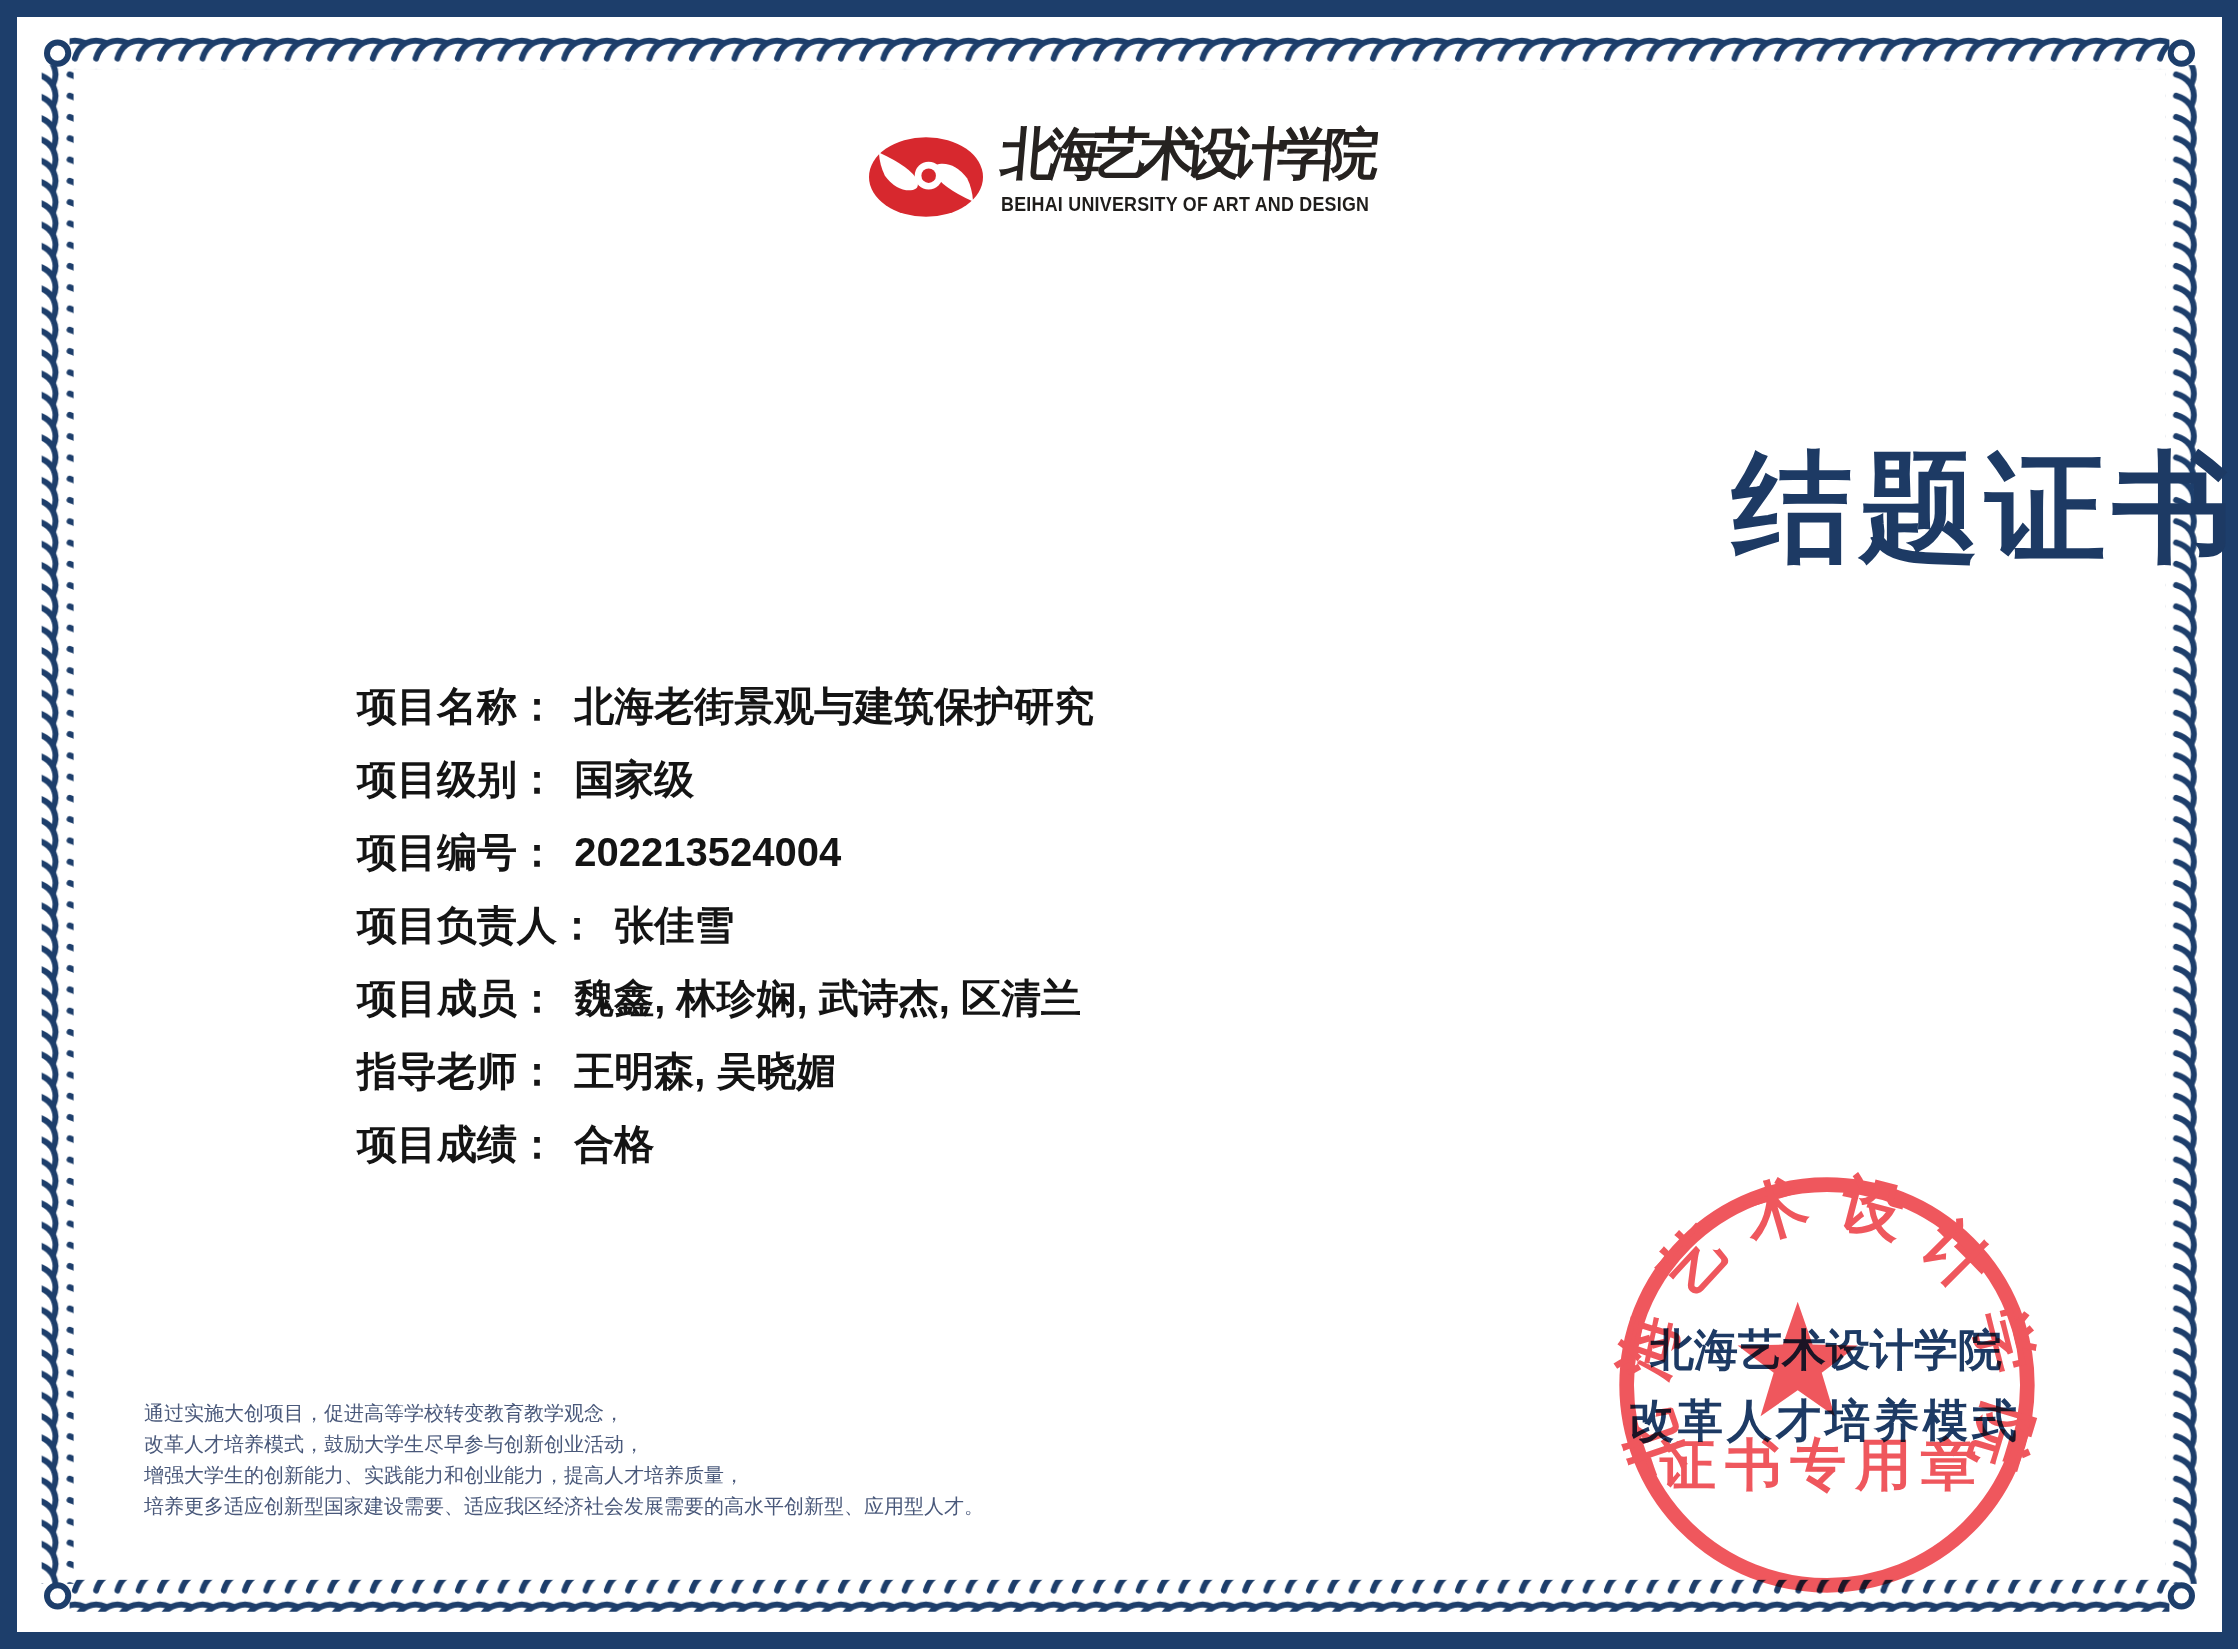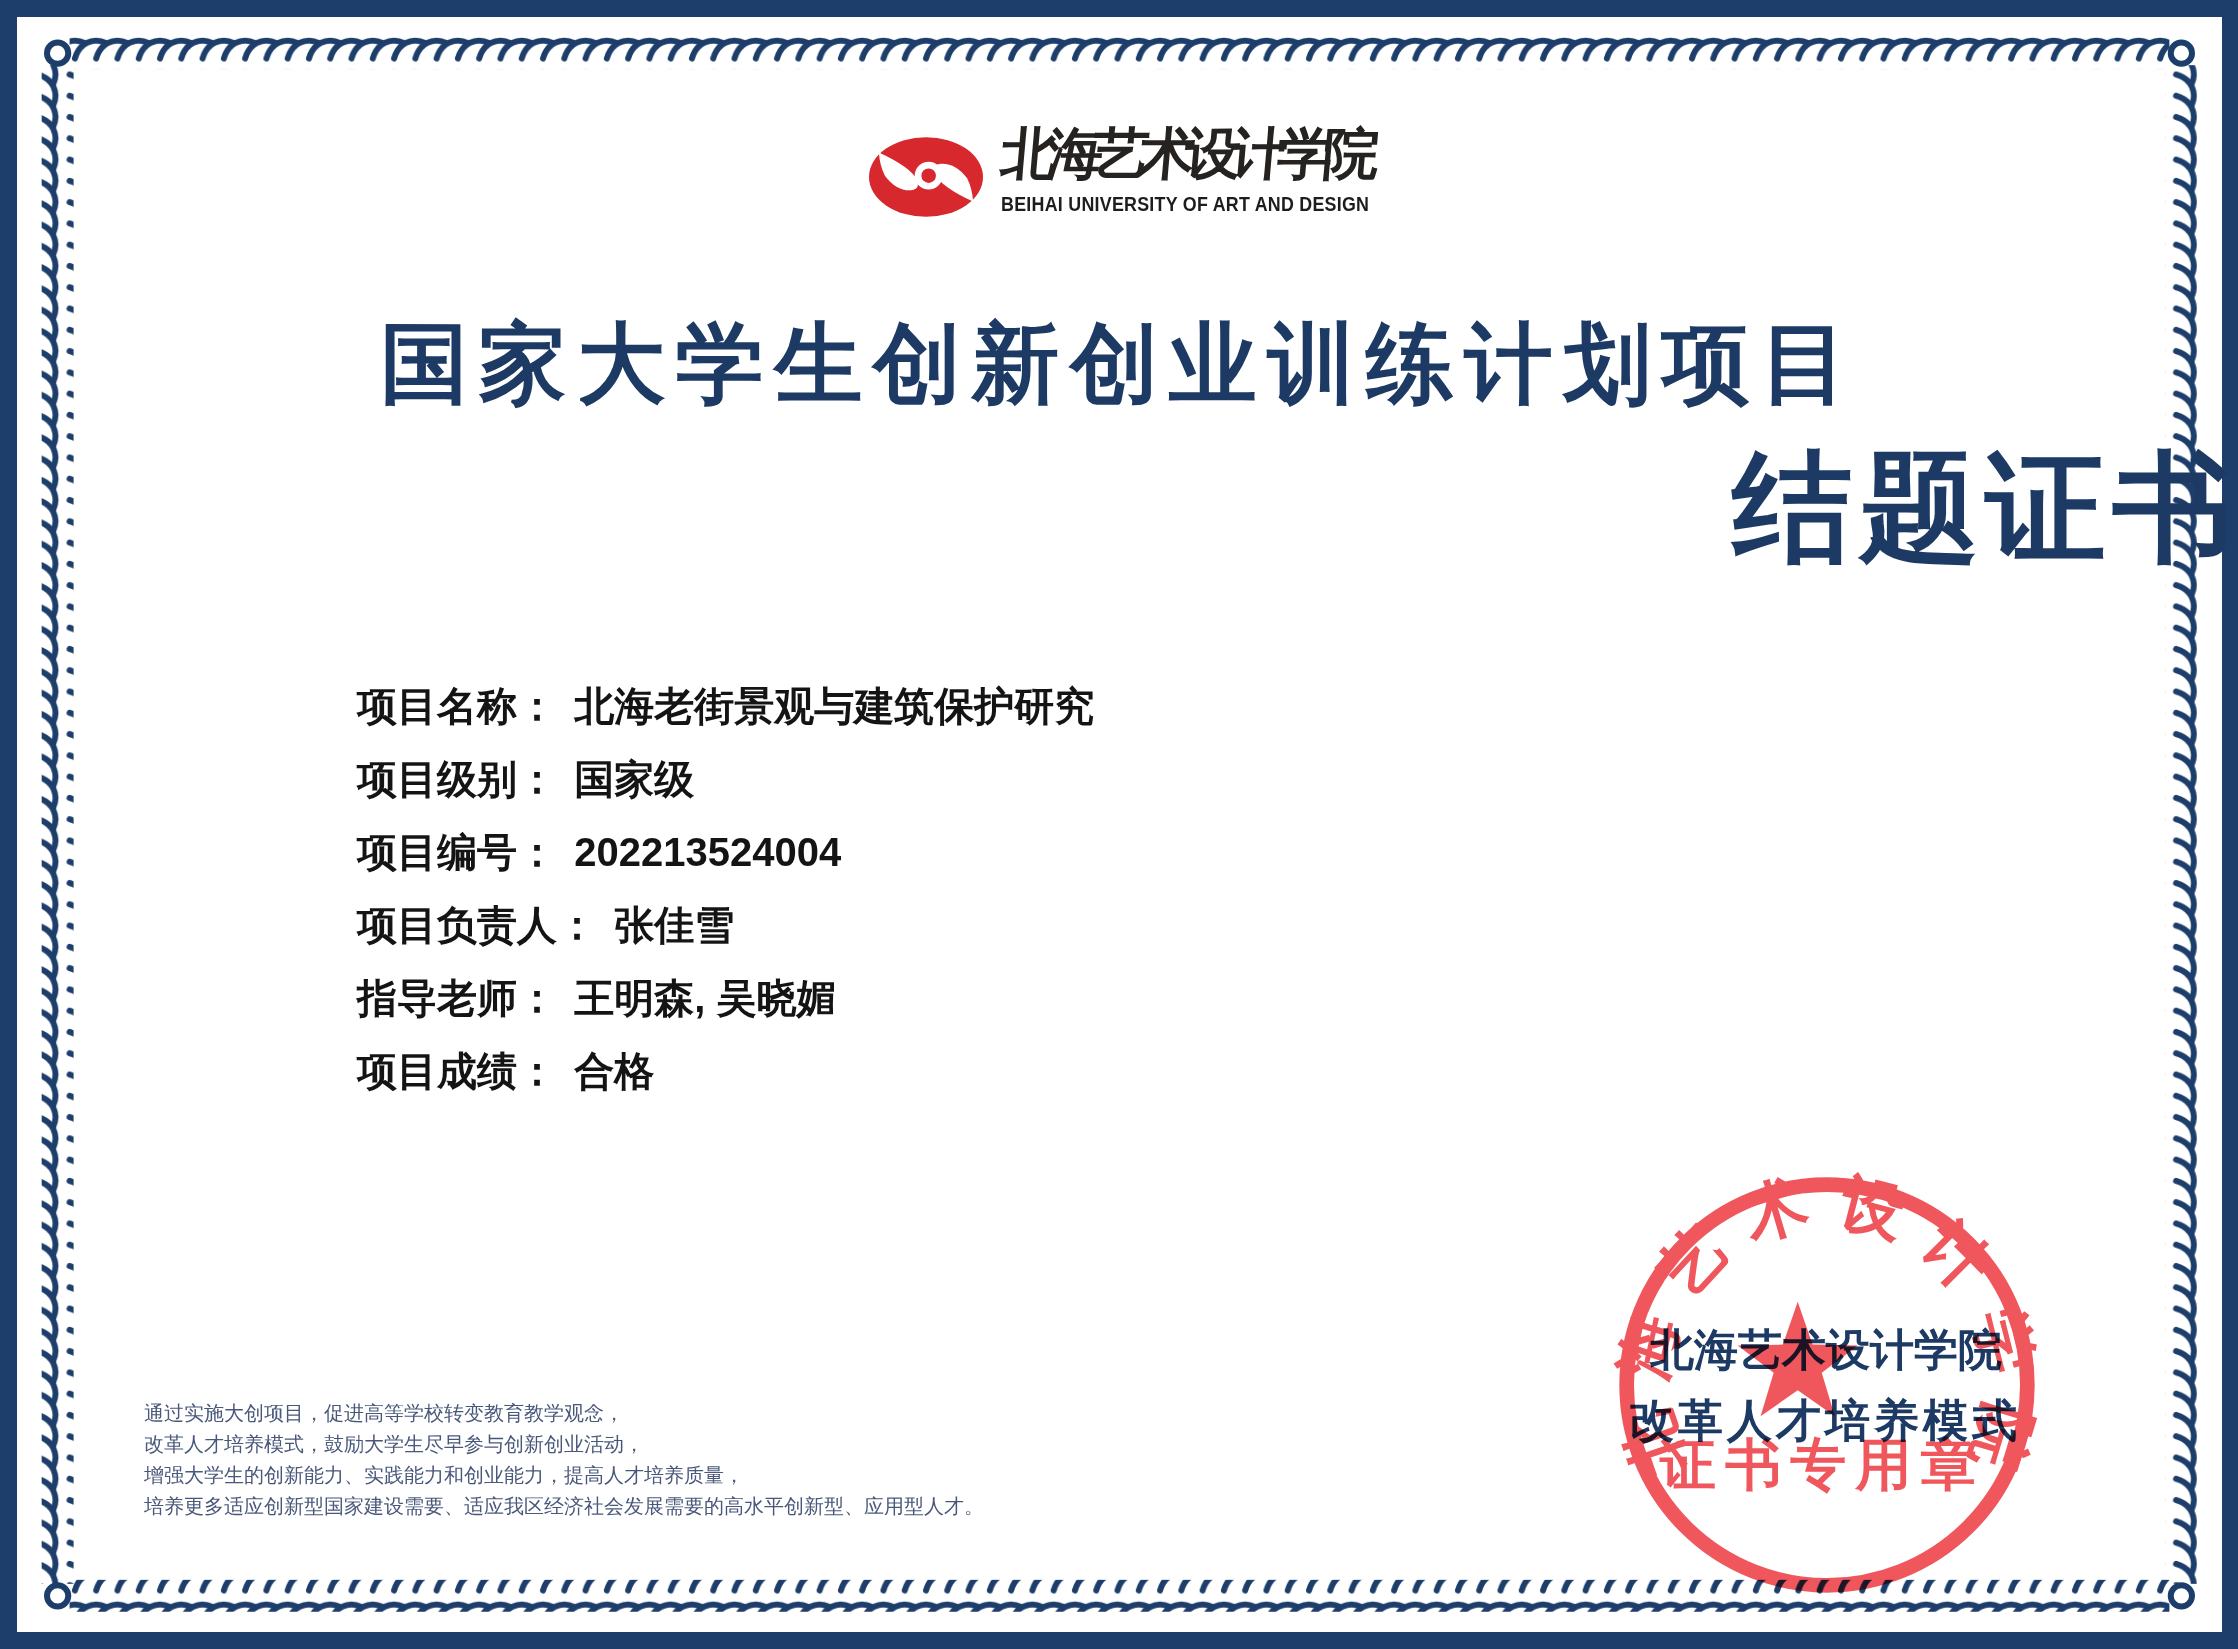--- a/index.html
+++ b/index.html
@@ -121,35 +121,37 @@
   <svg class="logo-swirl" width="118" height="84" viewBox="0 0 178 126">
     <ellipse cx="89" cy="63" rx="86" ry="60" fill="#d7282e"></ellipse>
     <path d="M18 26 Q66 48 76 68 Q80 82 66 83 Q44 84 27 61 Q19 45 18 26 Z" fill="#ffffff"></path>
     <path d="M160 100 Q112 78 102 58 Q98 44 112 43 Q134 42 151 65 Q159 81 160 100 Z" fill="#ffffff"></path>
     <circle cx="93" cy="61" r="21" fill="#ffffff"></circle>
     <circle cx="93" cy="61" r="11" fill="#d7282e"></circle>
   </svg>
   <div class="logo-cn">北海艺术设计学院</div>
   <div class="logo-en">BEIHAI UNIVERSITY OF ART AND DESIGN</div>
 
-  <div class="title-main">国家大学生创新创业训练计划项目</div>
   <div class="title-sub">结题证书</div>
 
   <div class="fields">
     <div class="field-row">
       <span class="field-label">项目名称：</span><span class="field-value">北海老街景观与建筑保护研究</span>
     </div>
     <div class="field-row">
       <span class="field-label">项目级别：</span><span class="field-value">国家级</span>
     </div>
     <div class="field-row">
       <span class="field-label">项目编号：</span><span class="field-value">202213524004</span>
     </div>
     <div class="field-row">
       <span class="field-label">项目负责人：</span><span class="field-value">张佳雪</span>
+    </div>
+    <div class="field-row">
+      <span class="field-label">项目成员：</span><span class="field-value">魏鑫, 林珍娴, 武诗杰, 区清兰</span>
     </div>
     <div class="field-row">
       <span class="field-label">指导老师：</span><span class="field-value">王明森, 吴晓媚</span>
     </div>
     <div class="field-row">
       <span class="field-label">项目成绩：</span><span class="field-value">合格</span>
     </div>
   </div>
 
 

